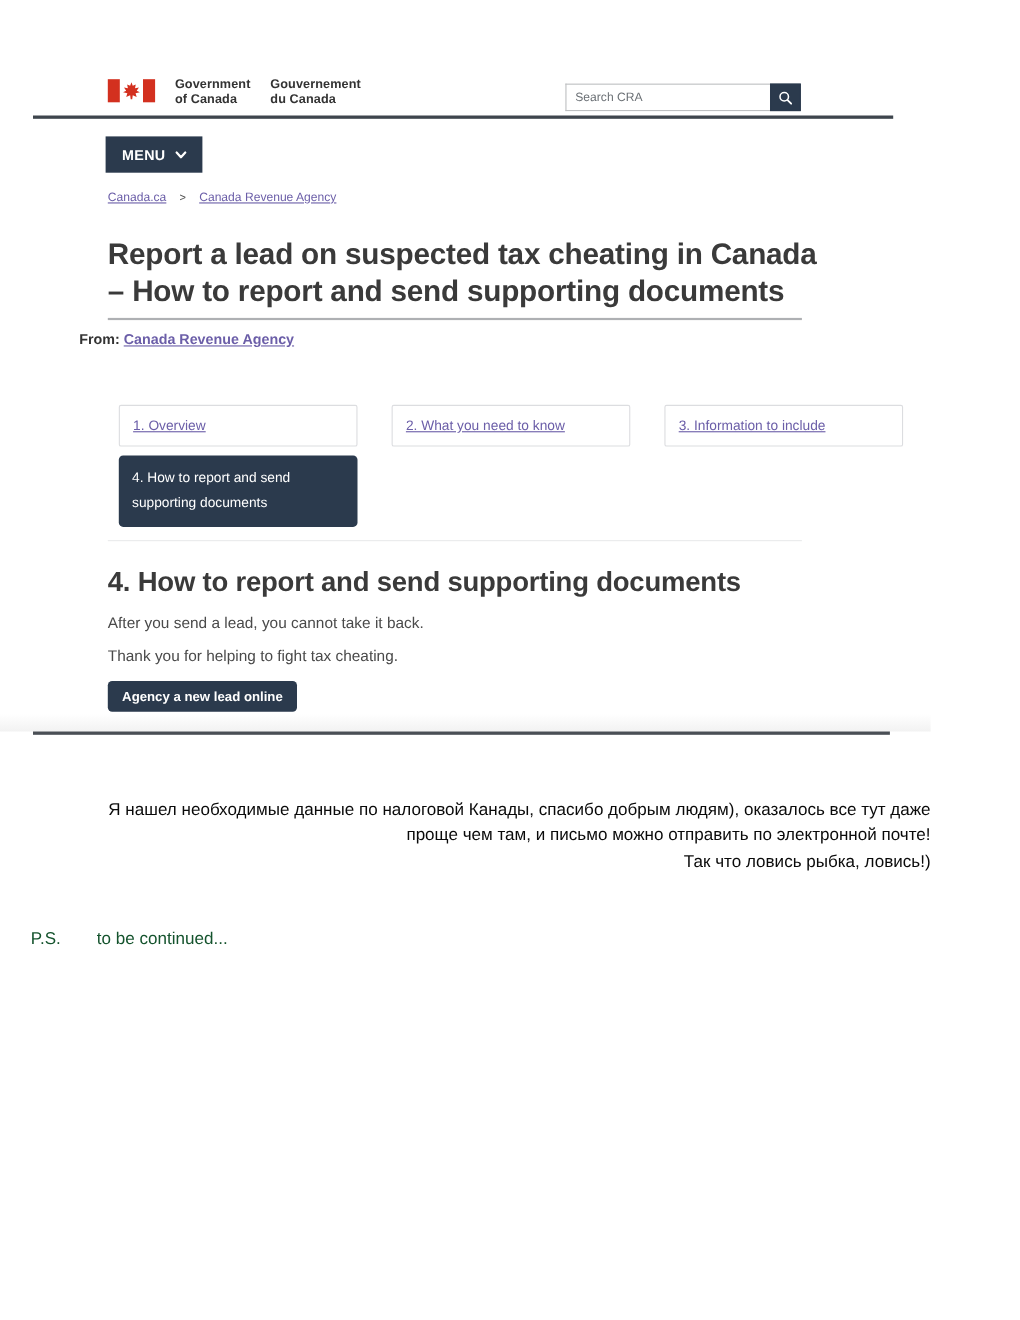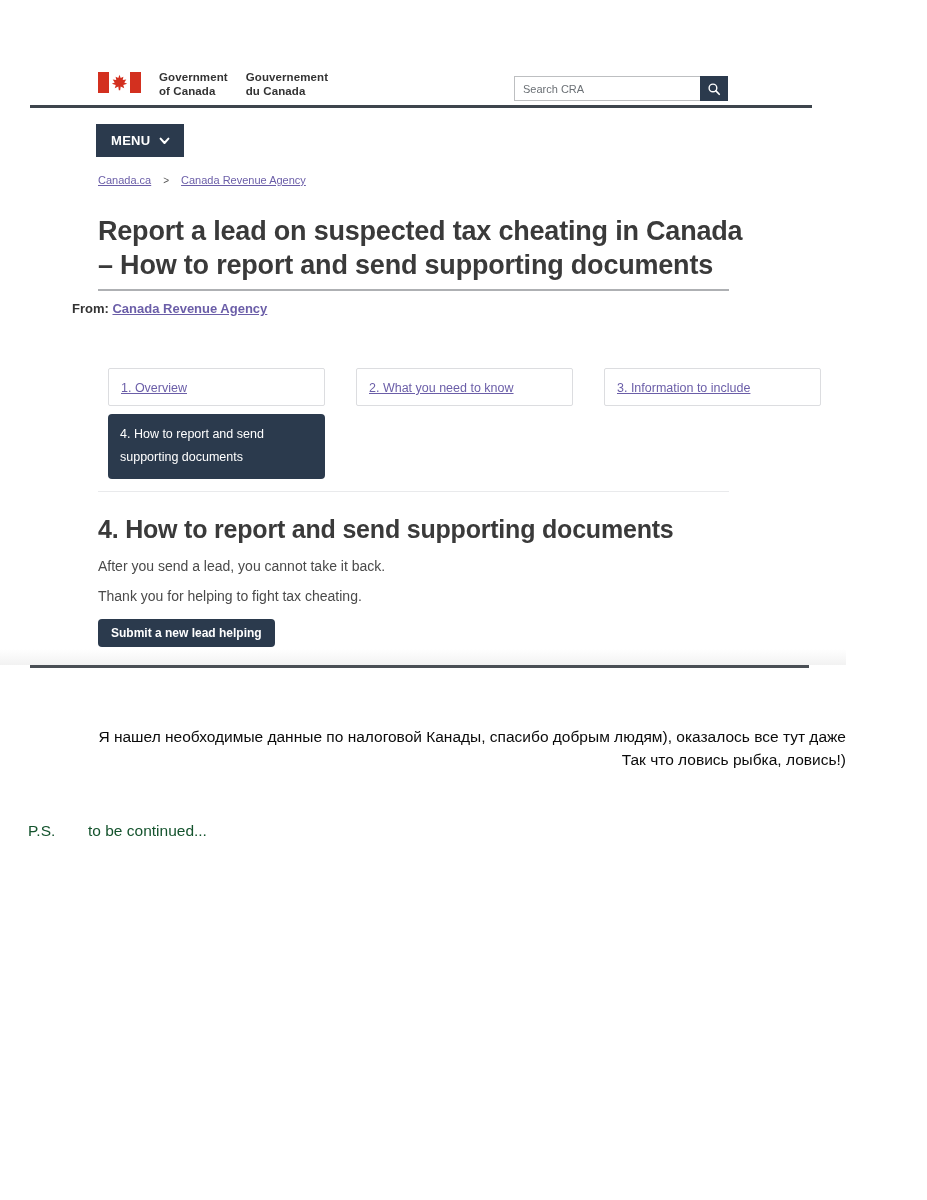--- a/index.html
+++ b/index.html
@@ -176,28 +176,29 @@
       </div>
     </div>
     <div class="tab-active">4. How to report and send supporting documents</div>
 
     <div class="tabs-rule"></div>
 
     <h2 class="section-heading">4. How to report and send supporting documents</h2>
     <p class="body-p">After you send a lead, you cannot take it back.</p>
     <p class="body-p">Thank you for helping to fight tax cheating.</p>
 
-    <button class="submit-btn">Submit a new lead helping</button>
+    <button class="submit-btn">Agency a new lead online</button>
 
     <div class="shot-fade"></div>
     <div class="bottom-rule"></div>
   </div>
 
   <div class="note">
     <div>Я нашел необходимые данные по налоговой Канады, спасибо добрым людям), оказалось все тут даже</div>
+    <div>проще чем там, и письмо можно отправить по электронной почте!</div>
     <div>Так что ловись рыбка, ловись!)</div>
   </div>
 
   <div class="ps-line">
     <span class="ps-label">P.S.</span>
     <span>to be continued...</span>
   </div>
 
 </div>
 

